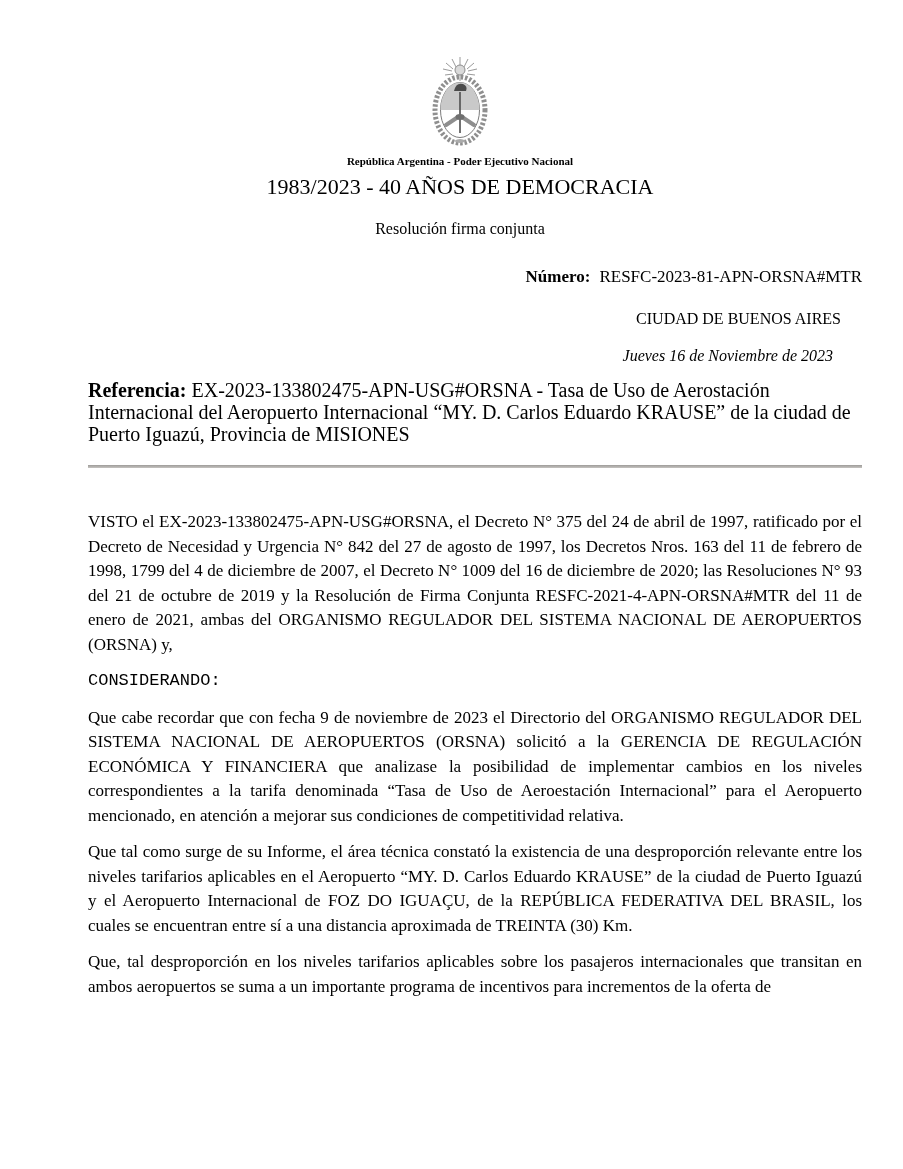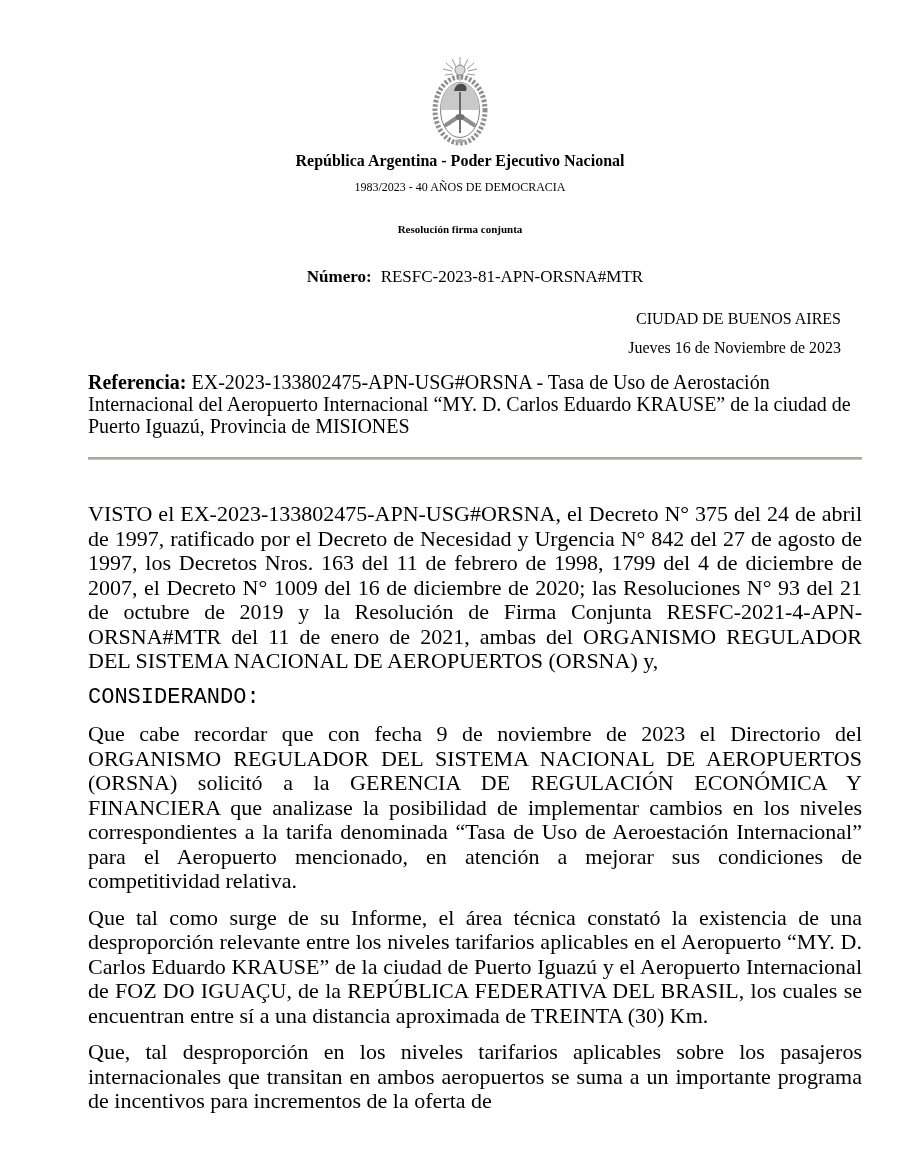--- a/index.html
+++ b/index.html
@@ -30,55 +30,55 @@
     text-align: center;
   }
   .coat {
     display: inline-block;
     width: 92px;
     height: 92px;
     vertical-align: top;
   }
   .org-line {
     font-weight: bold;
-    font-size: 16px;
+    font-size: 11px;
     line-height: 26px;
     margin: 1px 0 0 0;
   }
   .anniv-line {
-    font-size: 12px;
+    font-size: 22px;
     line-height: 26px;
     margin: 0;
   }
   .doc-type {
-    font-weight: bold;
-    font-size: 11px;
+    font-weight: normal;
+    font-size: 16px;
     line-height: 26px;
     margin: 16px 0 0 0;
   }
 
   
   .number-row {
     margin-top: 22px;
     font-size: 17px;
     line-height: 26px;
-    text-align: center;
+    text-align: right;
   }
   .number-row .label { font-weight: bold; }
   .number-row .value { margin-left: 9px; }
 
   
   .place-date {
     margin-top: 14px;
     text-align: right;
     padding-right: 21px;
     font-size: 16px;
   }
   .place-date .city { line-height: 29px; margin: 0; }
-  .place-date .date { line-height: 29px; margin: 0; }
+  .place-date .date { line-height: 29px; margin: 8px; font-style: italic; }
 
   
   .reference {
     margin-top: 9px;
     font-size: 20px;
     line-height: 22px;
     text-align: left;
   }
   .reference .label { font-weight: bold; }
 
@@ -87,21 +87,21 @@
     border: none;
     height: 3px;
     margin: 10px 0 0 0;
     background: linear-gradient(to bottom, #9d9b98, #c6c4c1);
     width: 774px;
   }
 
   
   .body-text { margin-top: 42px; }
   .body-text p {
-    font-size: 22px;
+    font-size: 17px;
     line-height: 24.5px;
     text-align: justify;
     margin: 0 0 12px 0;
   }
   .body-text p.plain { text-align: left; font-family: Liberation Mono, monospace; }
 </style>
 </head>
 <body>
 
 <div class="page">

